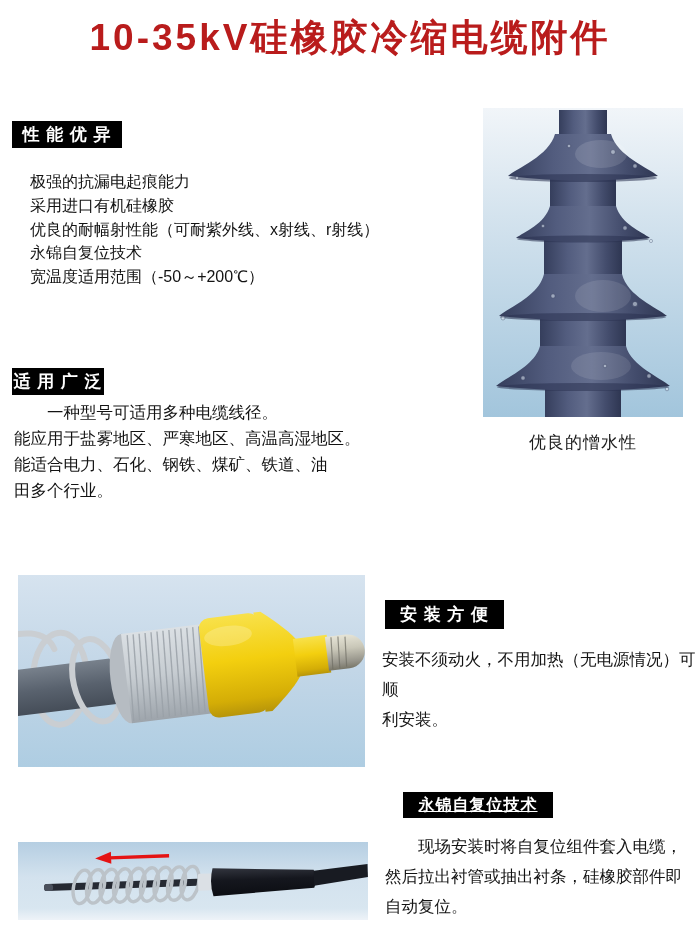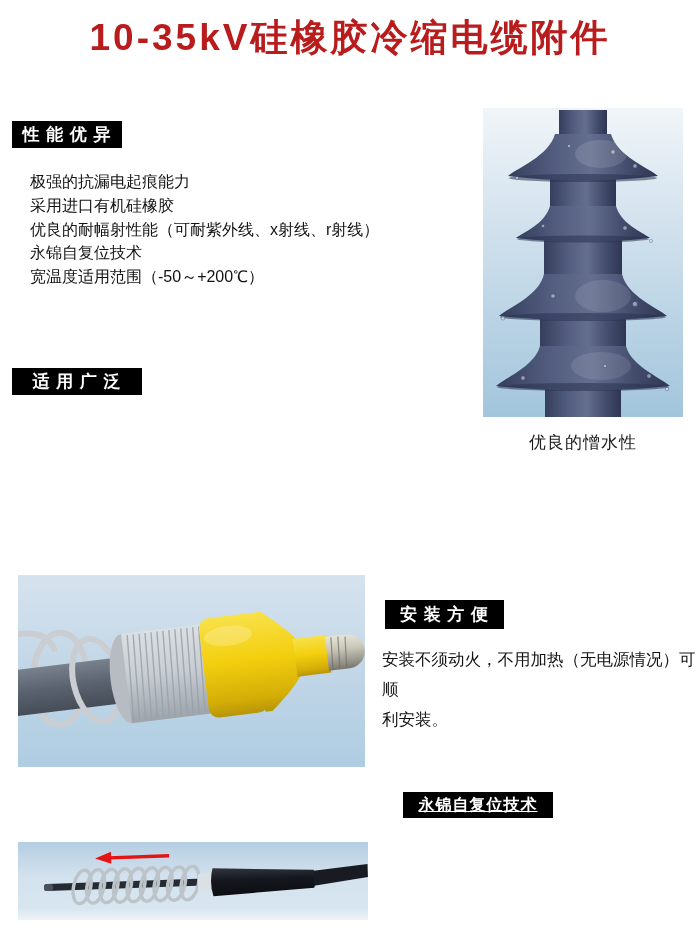--- a/index.html
+++ b/index.html
@@ -11,21 +11,21 @@
   .page-title {
     position:absolute; top:13px; left:0; width:700px; text-align:center;
     font-size:37px; font-weight:800; letter-spacing:3px; color:#b91c1c;
   }
   .section-header {
     position:absolute; background:#000; color:#fff; font-weight:bold;
     display:flex; align-items:center; justify-content:center;
     font-size:17px; letter-spacing:1px; white-space:nowrap;
   }
   .hdr-performance { left:12px; top:121px; width:110px; height:27px; }
-  .hdr-application { left:12px; top:368px; width:130px; height:27px; }
+  .hdr-application { left:12px; top:368px; width:92px; height:27px; }
   .hdr-installation { left:385px; top:600px; width:119px; height:29px; }
   .hdr-selfreset { left:403px; top:792px; width:150px; height:26px; font-size:16px;text-decoration:underline; }
   .body-text { position:absolute; color:#131313; }
   .perf-list { left:30px; top:170px; width:420px; font-size:16px; line-height:23.8px; }
   .app-text { left:14px; top:399px; width:386px; font-size:16.5px; line-height:26px; }
   .install-text { left:382px; top:644px; width:318px; font-size:16.5px; line-height:30px; }
   .selfreset-text { left:385px; top:831px; width:315px; font-size:16.5px; line-height:30px; }
   .indent { text-indent:2em; }
   .figure { position:absolute; line-height:0; }
   .fig-insulator { left:483px; top:108px; width:200px; height:309px; }
@@ -107,20 +107,26 @@
         <circle cx="184" cy="281" r="1.8"></circle>
           <circle cx="168" cy="133" r="1.6"></circle>
       </g>
     </svg>
   </div>
   <div class="fig-caption">优良的憎水性</div>
 
   <div class="section-header hdr-application">
     <span>适 用 广 泛</span>
   </div>
+  <div class="body-text app-text">
+    <div class="indent">一种型号可适用多种电缆线径。</div>
+    <div>能应用于盐雾地区、严寒地区、高温高湿地区。</div>
+    <div>能适合电力、石化、钢铁、煤矿、铁道、油</div>
+    <div>田多个行业。</div>
+  </div>
 
   <div class="figure fig-termination">
     <svg viewBox="0 0 347 192" width="347" height="192">
       <defs>
         <linearGradient id="termBg" x1="0" y1="0" x2="0" y2="1">
           <stop offset="0" stop-color="#d6e3ef"></stop>
           <stop offset="0.5" stop-color="#c2d6e7"></stop>
           <stop offset="1" stop-color="#aecde2"></stop>
         </linearGradient>
         <linearGradient id="cabGrad" x1="0" y1="0" x2="0" y2="1">
@@ -198,20 +204,25 @@
     <span>安 装 方 便</span>
   </div>
   <div class="body-text install-text">
     <div>安装不须动火，不用加热（无电源情况）可顺</div>
     <div>利安装。</div>
   </div>
 
   <div class="section-header hdr-selfreset">
     <span>永锦自复位技术</span>
   </div>
+  <div class="body-text selfreset-text">
+    <div class="indent">现场安装时将自复位组件套入电缆，</div>
+    <div>然后拉出衬管或抽出衬条，硅橡胶部件即</div>
+    <div>自动复位。</div>
+  </div>
 
   <div class="figure fig-liner">
     <svg viewBox="0 0 350 78" width="350" height="78">
       <defs>
         <linearGradient id="linBg" x1="0" y1="0" x2="0" y2="1">
           <stop offset="0" stop-color="#b5cee2"></stop>
           <stop offset="0.45" stop-color="#d3e2ee"></stop>
           <stop offset="0.85" stop-color="#d8e6f0"></stop>
           <stop offset="1" stop-color="#eef3f8"></stop>
         </linearGradient>

